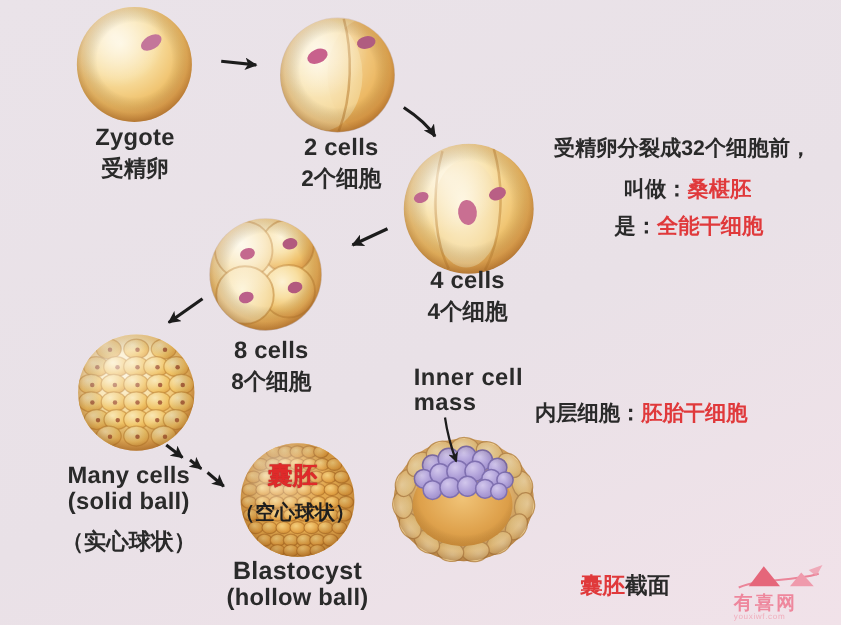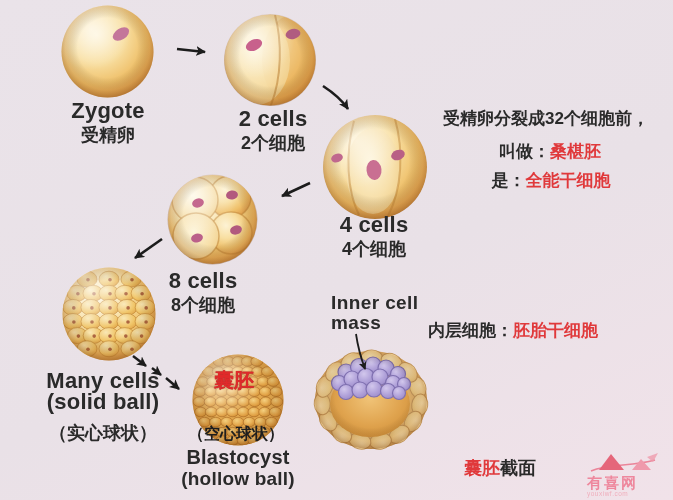--- a/index.html
+++ b/index.html
@@ -4,21 +4,21 @@
 <style>
   html,body{margin:0;padding:0;}
   .canvas{
     position:relative;width:673px;height:500px;overflow:hidden;
     background:linear-gradient(155deg,#eae3e9 0%,#e9e1e7 55%,#f1e2e9 100%);
     font-family:"Liberation Sans", sans-serif;
   }
   .cell-svg{position:absolute;}
   .arrow-layer{position:absolute;left:0;top:0;pointer-events:none;}
   .lbl{position:absolute;transform:translateX(-50%);text-align:center;color:#2a2a2a;white-space:nowrap;}
-  .lbl .en{display:block;font-size:22px;font-weight:600;color:#2a2a2a;letter-spacing:.2px;line-height:21px;}
+  .lbl .en{display:block;font-size:19px;font-weight:600;color:#2a2a2a;letter-spacing:.2px;line-height:21px;}
   .lbl .zh{display:block;font-size:18px;font-weight:700;margin-top:4px;line-height:20px;}
   .note{position:absolute;font-size:17px;font-weight:700;color:#2a2a2a;white-space:nowrap;}
   .ctr{transform:translateX(-50%);}
   .red{color:#e0393b;}
   .overlay-red{position:absolute;transform:translateX(-50%);font-size:20px;font-weight:700;color:#e02a2a;text-shadow:0 0 1px #8d1a1a;white-space:nowrap;}
   .overlay-blk{position:absolute;transform:translateX(-50%);font-size:16px;font-weight:700;color:#1e1e1e;white-space:nowrap;}
   .icm-lbl{position:absolute;font-size:19px;font-weight:700;color:#2a2a2a;line-height:20px;letter-spacing:.4px;white-space:nowrap;}
   .watermark{position:absolute;right:4px;bottom:2px;width:82px;text-align:left;opacity:.9;}
   .wm-name{display:block;font-size:15px;font-weight:700;color:#ee7e95;letter-spacing:2px;line-height:15px;margin-top:-2px;}
   .wm-url{display:block;font-size:6.5px;color:#f0a9b8;letter-spacing:.5px;line-height:8px;}
@@ -339,33 +339,33 @@
   <div class="lbl" style="left:273px;top:108px">
     <span class="en">2 cells</span>
     <span class="zh">2个细胞</span>
   </div>
 
   <div class="lbl" style="left:374px;top:214px">
     <span class="en">4 cells</span>
     <span class="zh">4个细胞</span>
   </div>
 
-  <div class="lbl" style="left:203px;top:270px">
+  <div class="lbl" style="left:217px;top:270px">
     <span class="en">8 cells</span>
     <span class="zh">8个细胞</span>
   </div>
 
   <div class="lbl" style="left:103px;top:370px">
     <span class="en">Many cells</span>
     <span class="en">(solid ball)</span>
     <span class="zh" style="margin-top:11px">（实心球状）</span>
   </div>
 
   <div class="overlay-red" style="left:234px;top:367px">囊胚</div>
-  <div class="overlay-blk" style="left:236px;top:424px">（空心球状）</div>
+  <div class="overlay-blk" style="left:236px;top:400px">（空心球状）</div>
   <div class="lbl" style="left:238px;top:447px">
     <span class="en" style="font-size:20px">Blastocyst</span>
     <span class="en" style="font-size:19px">(hollow ball)</span>
   </div>
 
   <div class="icm-lbl" style="left:331px;top:293px">
     <span>Inner cell</span><br>
     <span>mass</span>
   </div>
 

